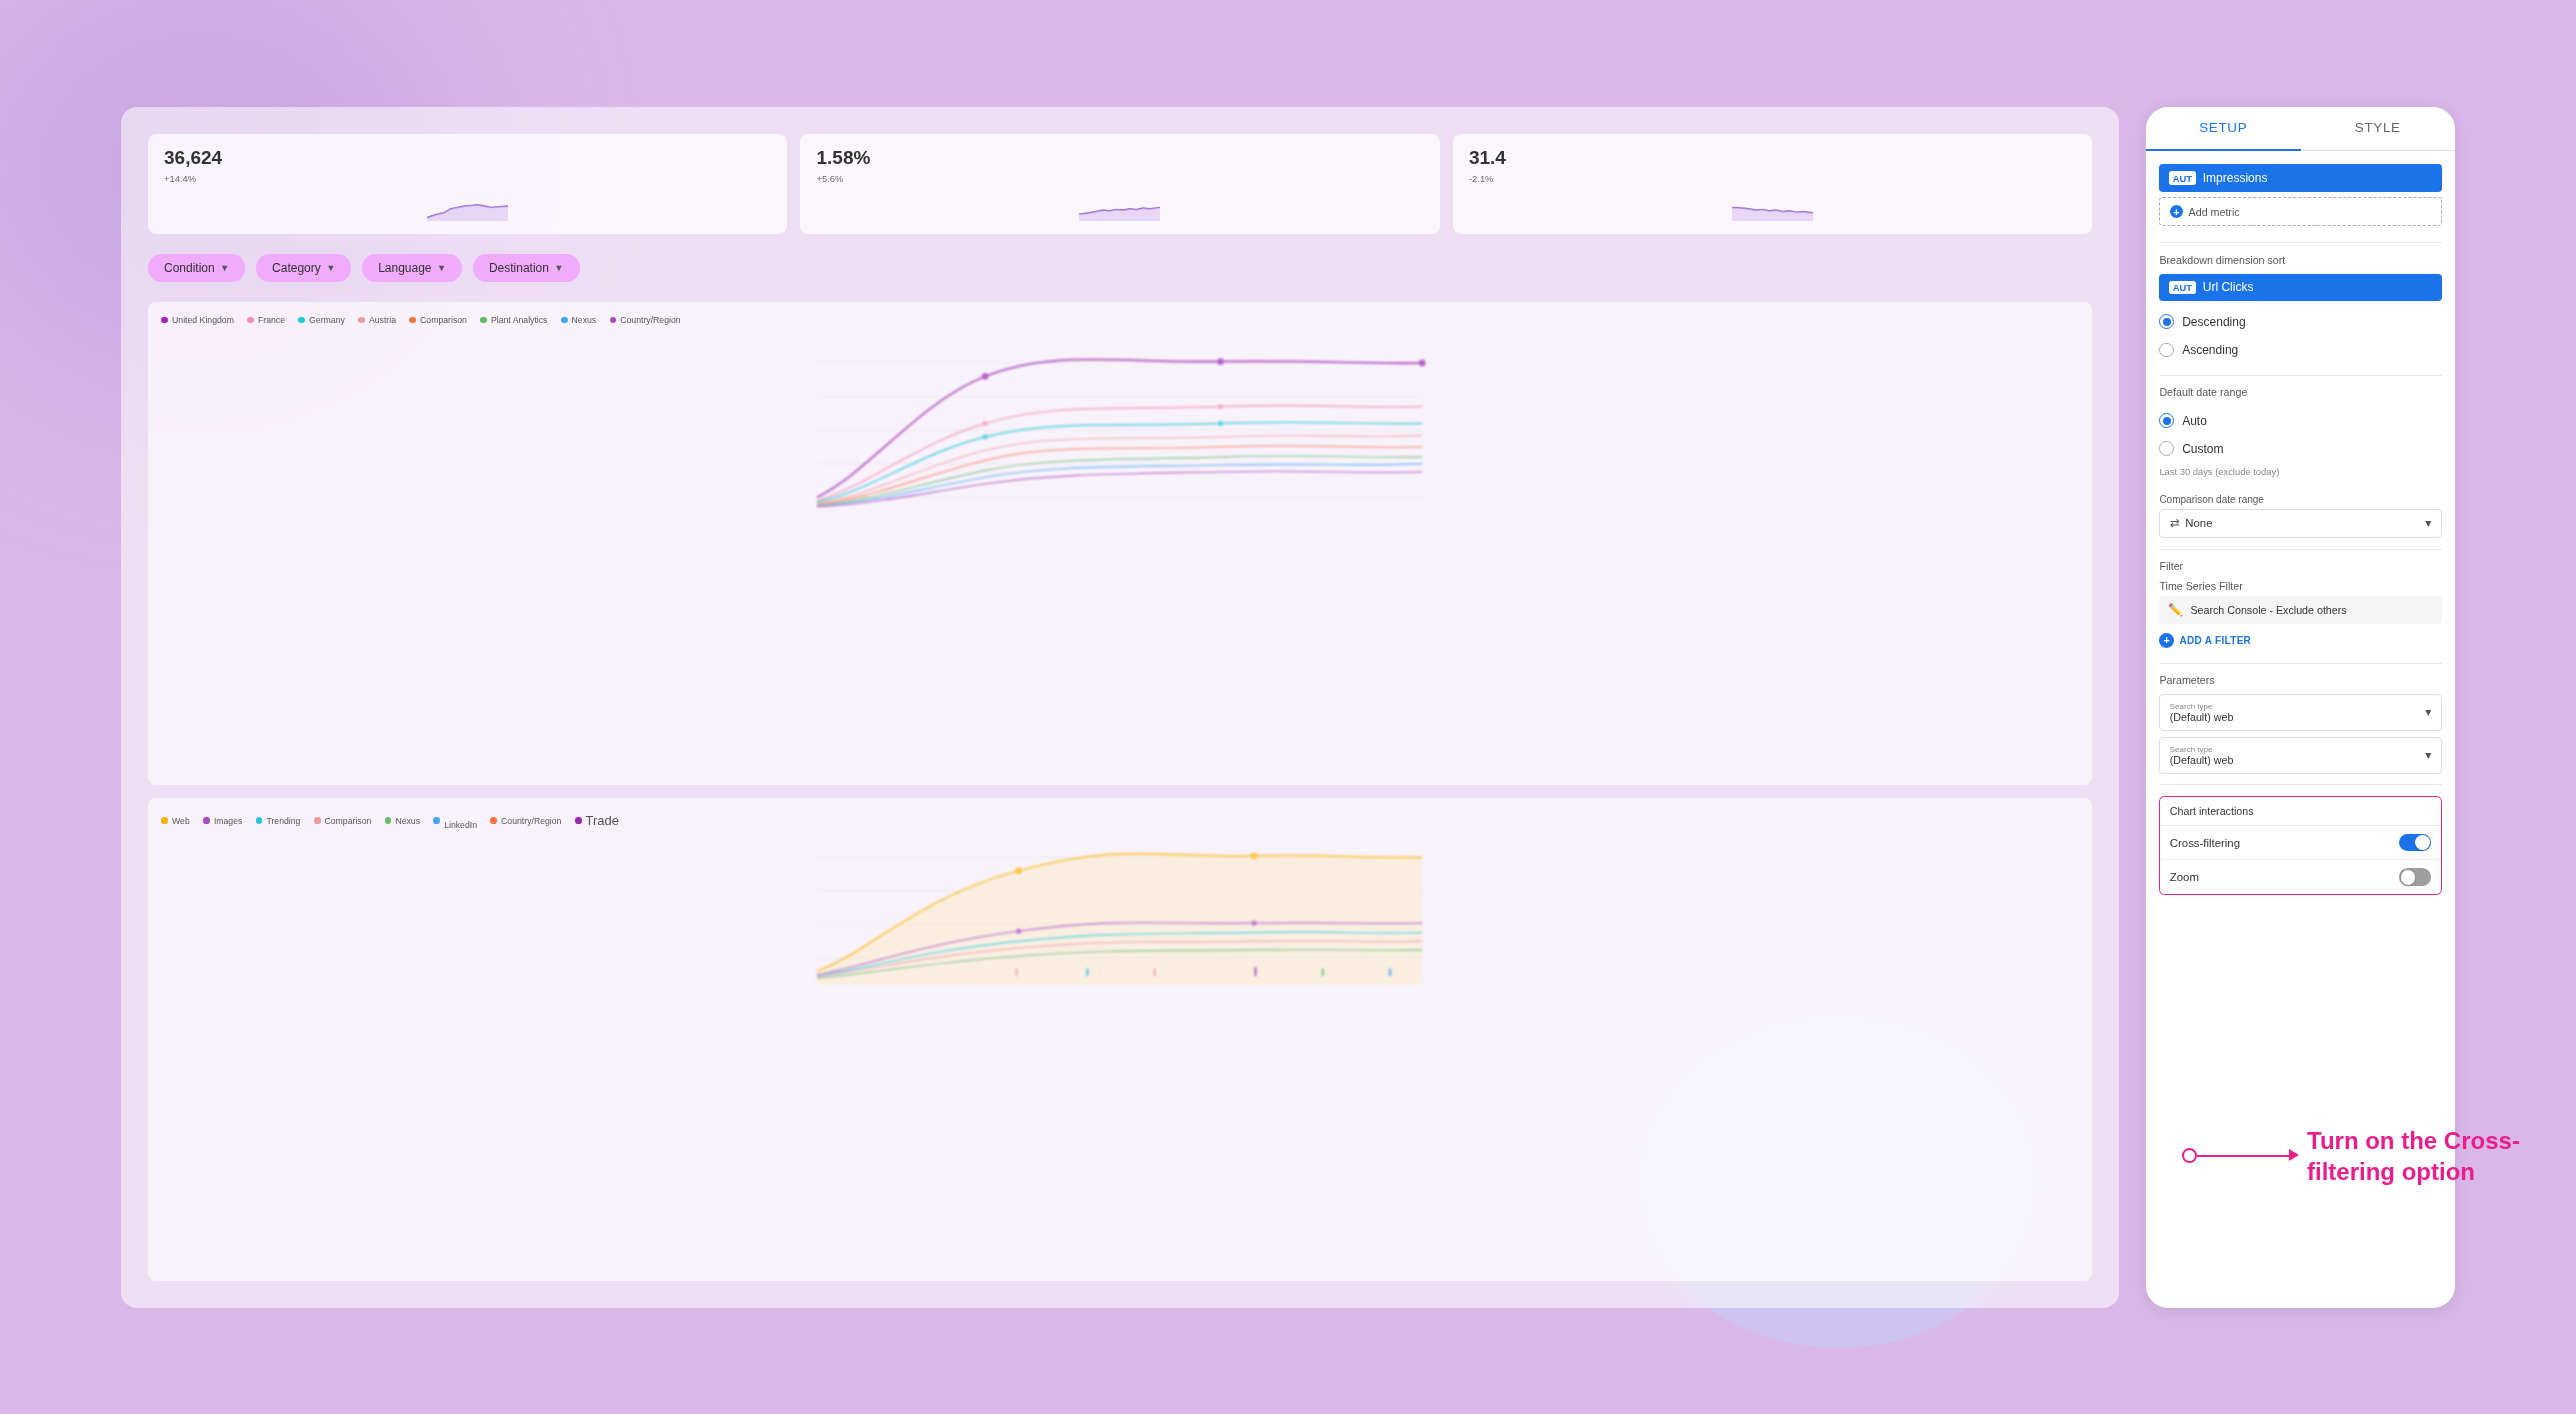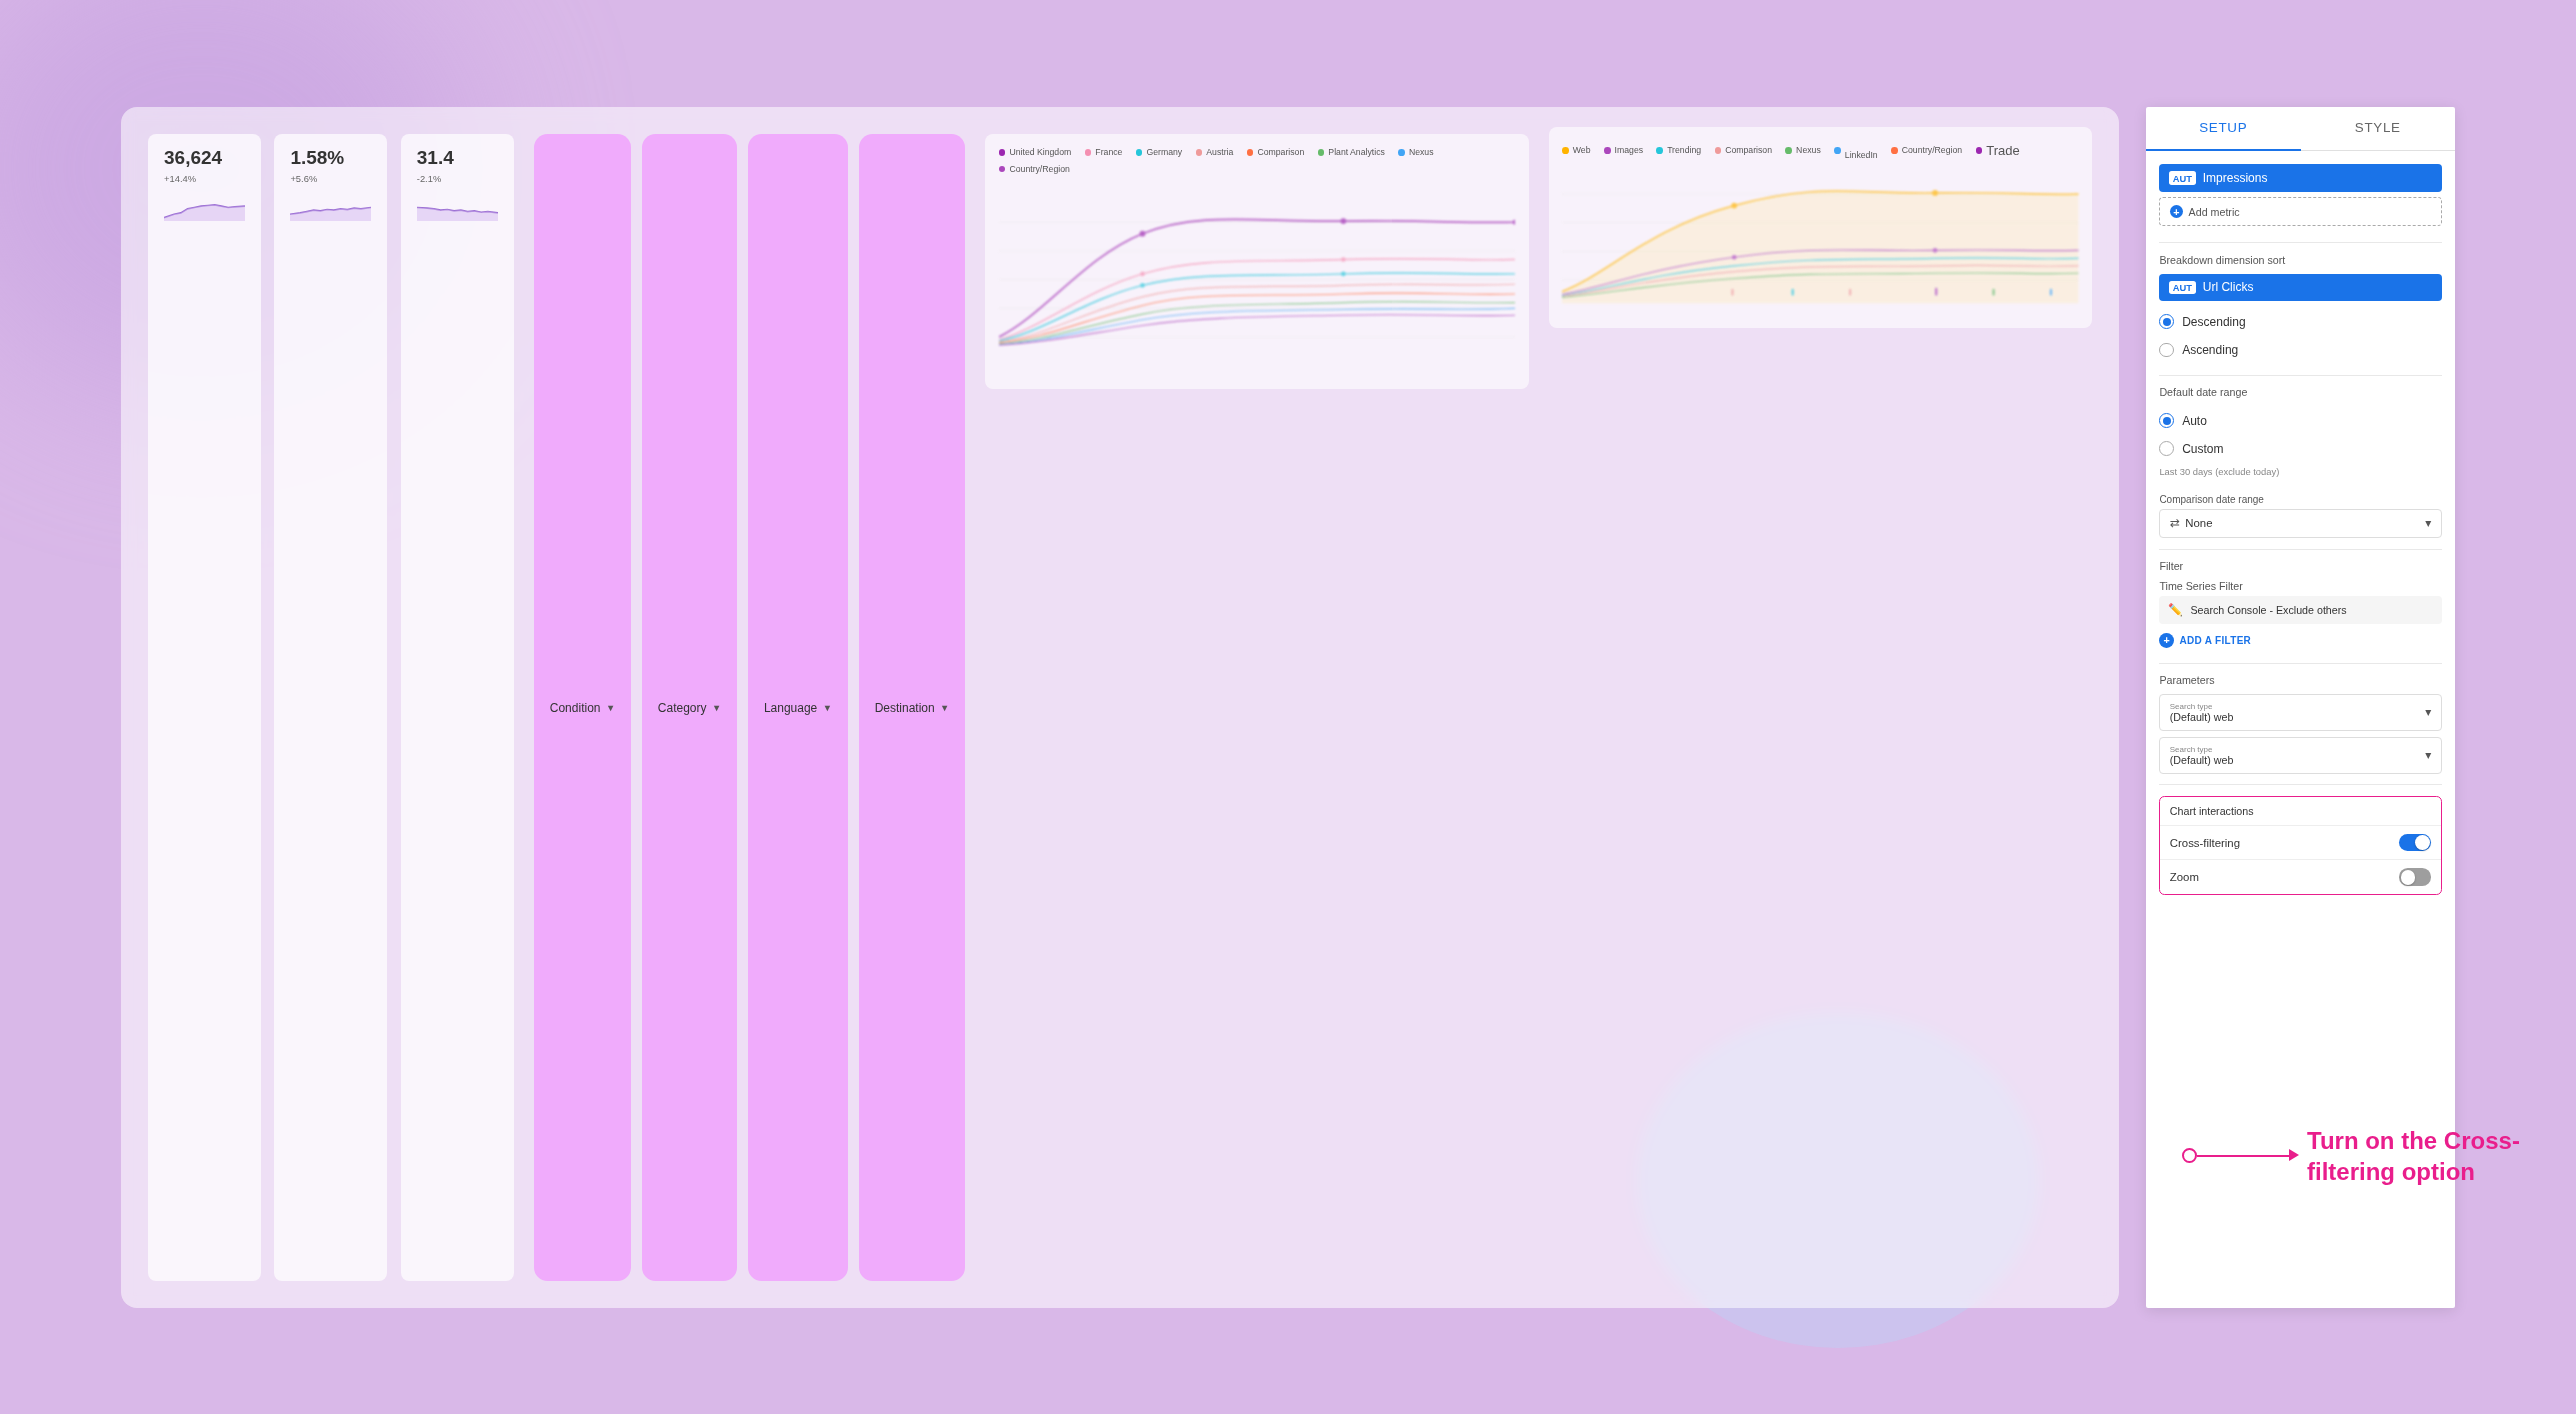--- a/index.html
+++ b/index.html
@@ -23,21 +23,21 @@
       gap: 27px;
     }
 
     
     .chart-panel {
       flex: 1;
       background: rgba(255,255,255,0.55);
       border-radius: 16px;
       padding: 27px;
       display: flex;
-      flex-direction: row;
+      flex-direction: column;
       gap: 20px;
       backdrop-filter: blur(6.7px);
       overflow: hidden;
     }
 
     
     .metric-cards {
       display: flex;
       gap: 13.4px;
     }
@@ -109,21 +109,21 @@
     .legend-dot {
       width: 6.7px;
       height: 6.7px;
       border-radius: 50%;
     }
 
     
     .setup-panel {
       width: 309px;
       background: #fff;
-      border-radius: 2px;
+      border-radius: 22px;
       display: flex;
       flex-direction: column;
       overflow: hidden;
       box-shadow: 0 2.7px 13.4px rgba(0,0,0,0.1);
     }
 
     
     .panel-tabs {
       display: flex;
       border-bottom: 0.7px solid #e0e0e0;

